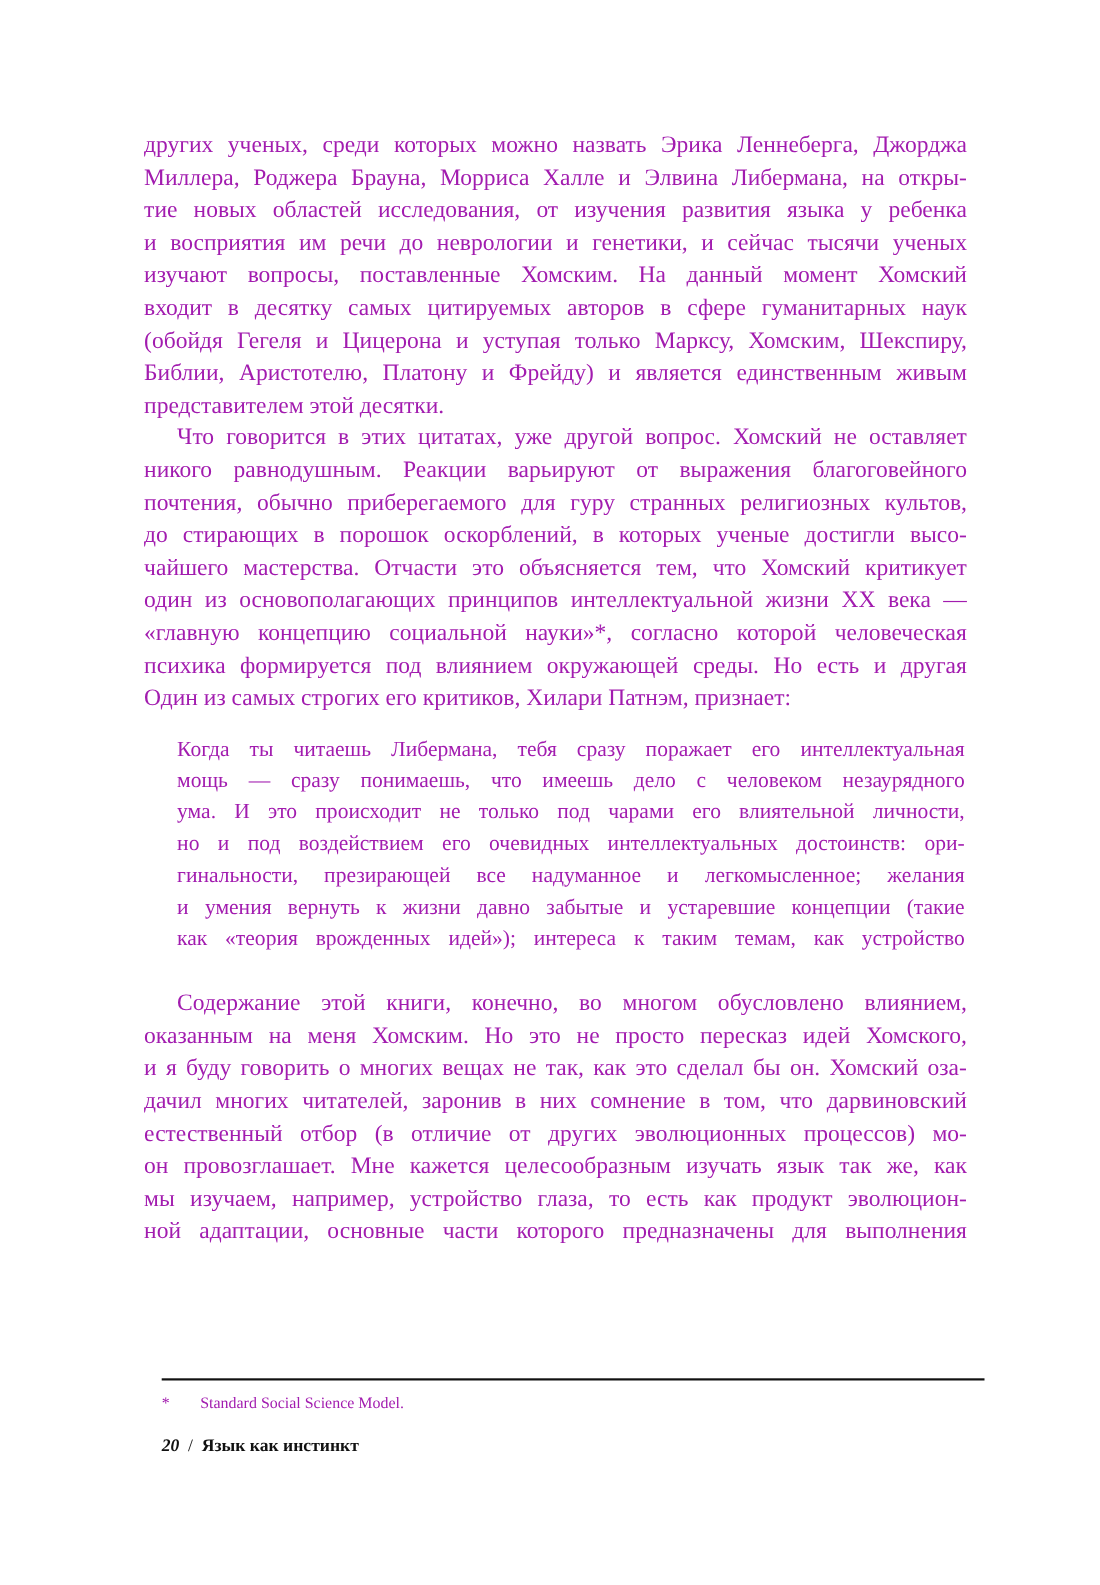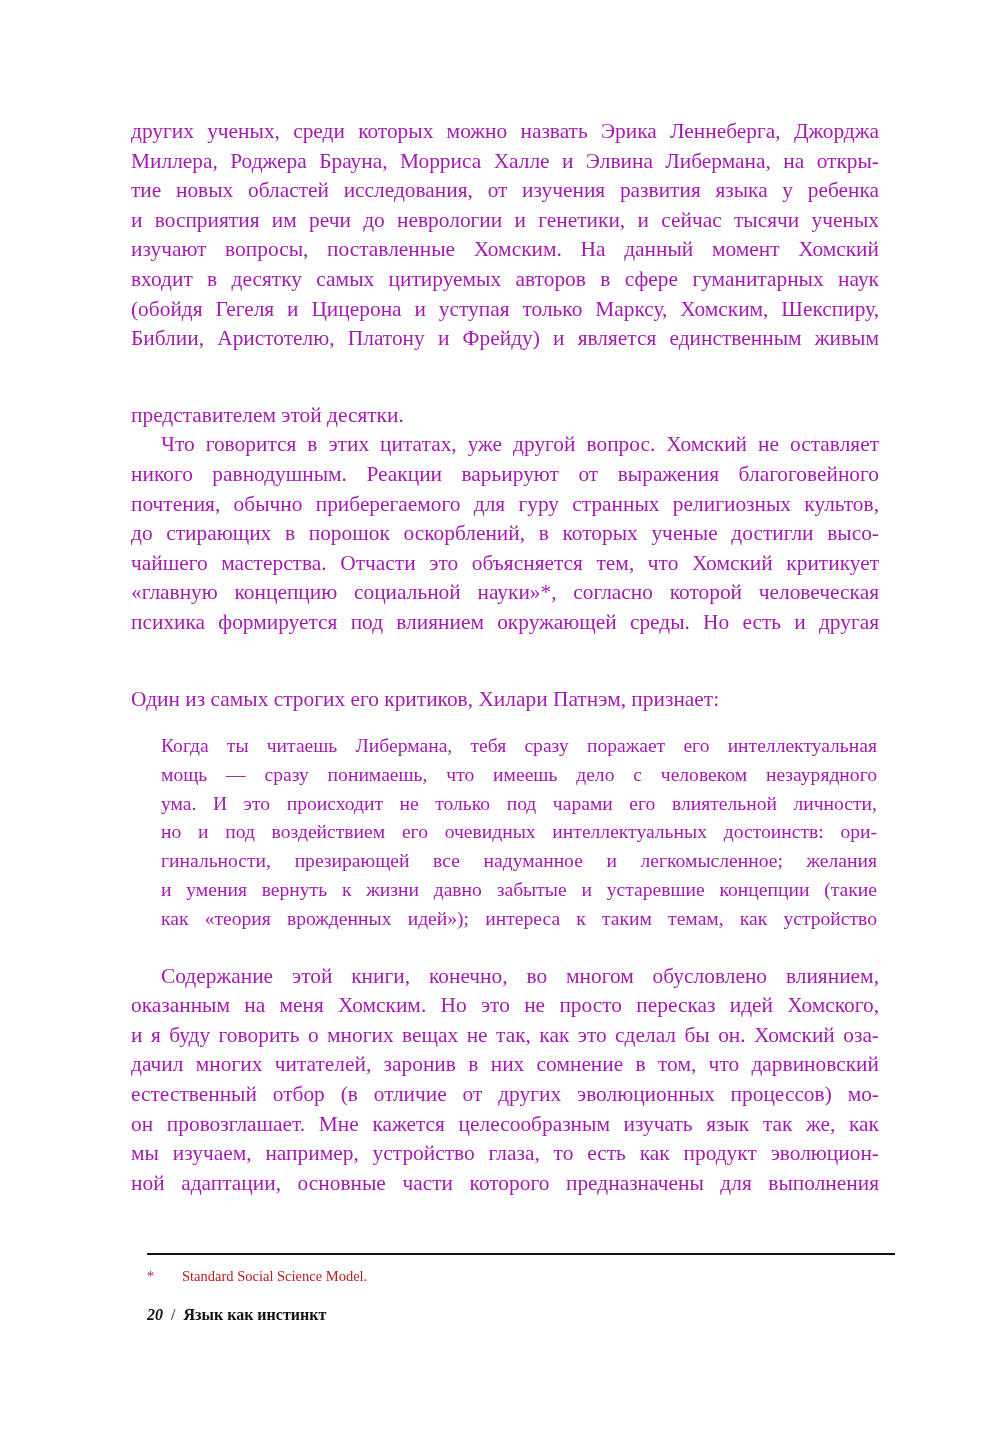--- a/index.html
+++ b/index.html
@@ -1,27 +1,27 @@
 <!DOCTYPE html>
 <html><head>
   <meta charset="utf-8">
   <style>
     html, body { margin: 0; padding: 0; background: #ffffff; }
     body { width: 1000px; height: 1441px; position: relative; overflow: hidden; }
     .page { position: absolute; left: 131px; top: 117px; width: 748px; color: #a21caf;
             font-family: "Liberation Serif", "DejaVu Serif", serif; }
     .body-text { font-size: 21.4px; line-height: 29.6px; text-align: justify; }
     .line { display: block; text-align: justify; text-align-last: justify; white-space: nowrap; overflow: visible; height: 29.6px; }
-    .line.last { text-align-last: left; margin-top: 47px; }
+    .line.last { text-align-last: left; }
     .line.indent { padding-left: 30px; font-family: Liberation Serif, serif; }
     .quote { margin-top: 18px; margin-left: 30px; width: 716px; font-size: 19.6px; line-height: 28.8px; }
     .quote .line { height: 28.8px; }
     .after-quote { margin-top: 28px; }
     .rule { position: absolute; left: 147px; top: 1253px; width: 748px; height: 2px; background: #111; }
-    .footnote { position: absolute; left: 147px; top: 1268px; font-size: 14.5px; font-family: "Liberation Serif", serif; color: #b91c1c; }
+    .footnote { position: absolute; left: 147px; top: 1268px; font-size: 14.5px; font-family: "Liberation Serif", serif; color: #a21caf; }
     .footnote .mark { display: inline-block; width: 35px; }
     .folio { position: absolute; left: 147px; top: 1306px; font-size: 16px; font-family: "Liberation Serif", serif; color: #111; font-weight: bold; }
     .folio .num { font-style: italic; }
     .folio .sep { font-weight: normal; margin: 0 8px; }
   </style>
 </head>
 <body>
 
 <div class="page">
   <div class="body-text">
@@ -34,20 +34,21 @@
     <span class="line">(обойдя Гегеля и Цицерона и уступая только Марксу, Хомским, Шекспиру,</span>
     <span class="line">Библии, Аристотелю, Платону и Фрейду) и является единственным живым</span>
     <span class="line last">представителем этой десятки.</span>
   </div>
   <div class="body-text">
     <span class="line indent">Что говорится в этих цитатах, уже другой вопрос. Хомский не оставляет</span>
     <span class="line">никого равнодушным. Реакции варьируют от выражения благоговейного</span>
     <span class="line">почтения, обычно приберегаемого для гуру странных религиозных культов,</span>
     <span class="line">до стирающих в порошок оскорблений, в которых ученые достигли высо-</span>
     <span class="line">чайшего мастерства. Отчасти это объясняется тем, что Хомский критикует</span>
+    <span class="line">один из основополагающих принципов интеллектуальной жизни XX века —</span>
     <span class="line">«главную концепцию социальной науки»*, согласно которой человеческая</span>
     <span class="line">психика формируется под влиянием окружающей среды. Но есть и другая</span>
     <span class="line last">Один из самых строгих его критиков, Хилари Патнэм, признает:</span>
   </div>
   <div class="quote">
     <span class="line">Когда ты читаешь Либермана, тебя сразу поражает его интеллектуальная</span>
     <span class="line">мощь — сразу понимаешь, что имеешь дело с человеком незаурядного</span>
     <span class="line">ума. И это происходит не только под чарами его влиятельной личности,</span>
     <span class="line">но и под воздействием его очевидных интеллектуальных достоинств: ори-</span>
     <span class="line">гинальности, презирающей все надуманное и легкомысленное; желания</span>

